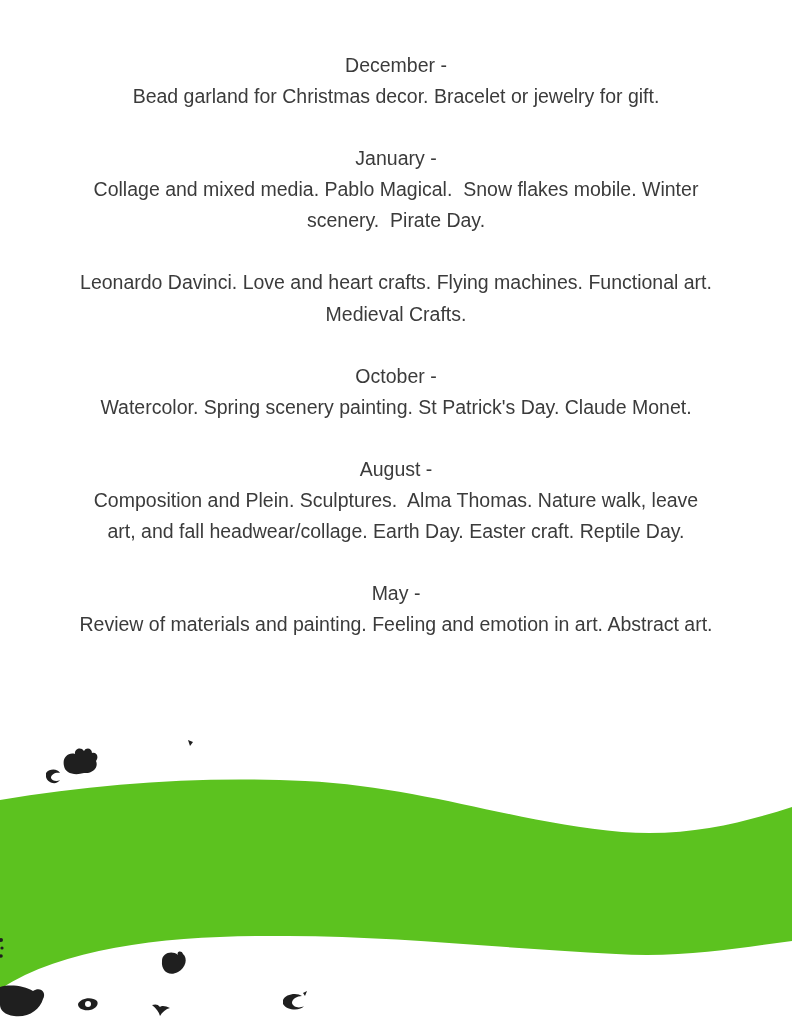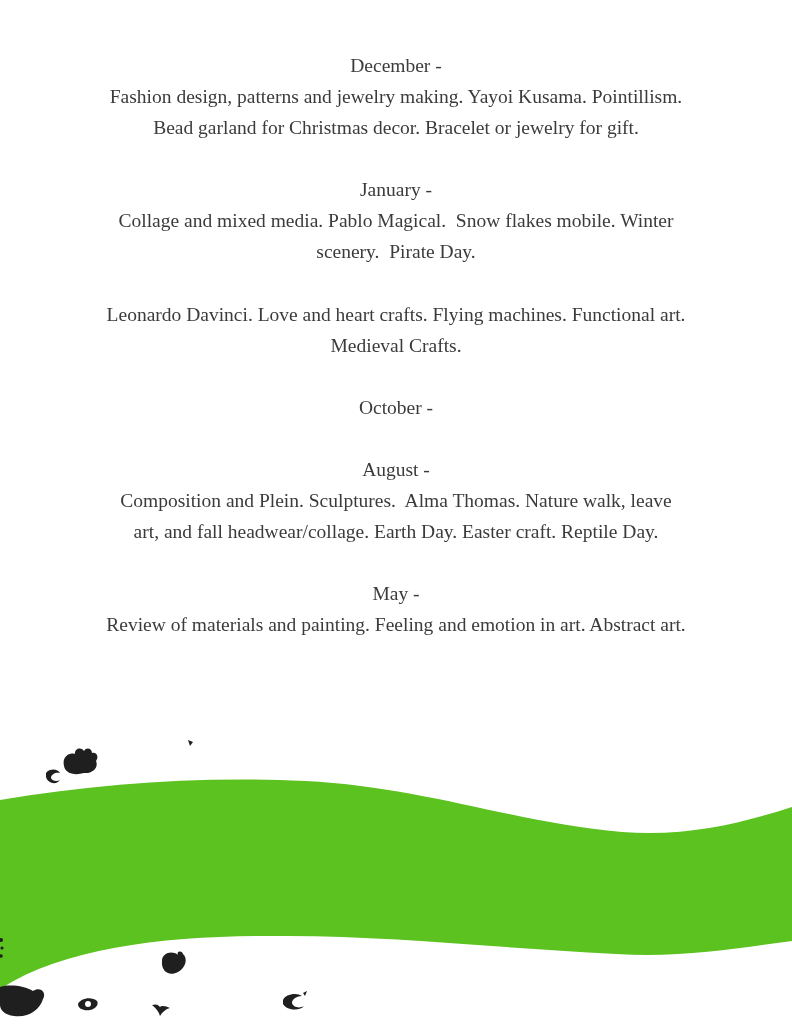--- a/index.html
+++ b/index.html
@@ -21,21 +21,20 @@
     left: 46px;
     right: 46px;
     top: 50px;
     text-align: center;
     color: #3b3b3b;
     font-size: 19.5px;
     line-height: 31.1px;
   }
   .section {
     margin-bottom: 31px;
-    font-family: Liberation Serif, serif;
   }
   .month-line {
     white-space: pre-wrap;
   }
   .body-line {
     white-space: pre-wrap;
   }
   .decor {
     position: absolute;
     inset: 0;
@@ -46,37 +45,37 @@
 </style>
 </head>
 <body>
 
 <div class="page">
 
   <div class="content">
 
     <div class="section">
       <div class="month-line">December -</div>
-      <div class="body-line">Fashion design, patterns and jewelry making. Yayoi Kusama. Pointillism.</div>
       <div class="body-line">Bead garland for Christmas decor. Bracelet or jewelry for gift.</div>
     </div>
 
     <div class="section">
       <div class="month-line">January -</div>
       <div class="body-line">Collage and mixed media. Pablo Magical.  Snow flakes mobile. Winter</div>
       <div class="body-line">scenery.  Pirate Day.</div>
     </div>
 
     <div class="section">
       <div class="body-line">Leonardo Davinci. Love and heart crafts. Flying machines. Functional art.</div>
       <div class="body-line">Medieval Crafts.</div>
     </div>
 
     <div class="section">
       <div class="month-line">October -</div>
+      <div class="body-line">Watercolor. Spring scenery painting. St Patrick's Day. Claude Monet.</div>
     </div>
 
     <div class="section">
       <div class="month-line">August -</div>
       <div class="body-line">Composition and Plein. Sculptures.  Alma Thomas. Nature walk, leave</div>
       <div class="body-line">art, and fall headwear/collage. Earth Day. Easter craft. Reptile Day.</div>
     </div>
 
     <div class="section">
       <div class="month-line">May -</div>

